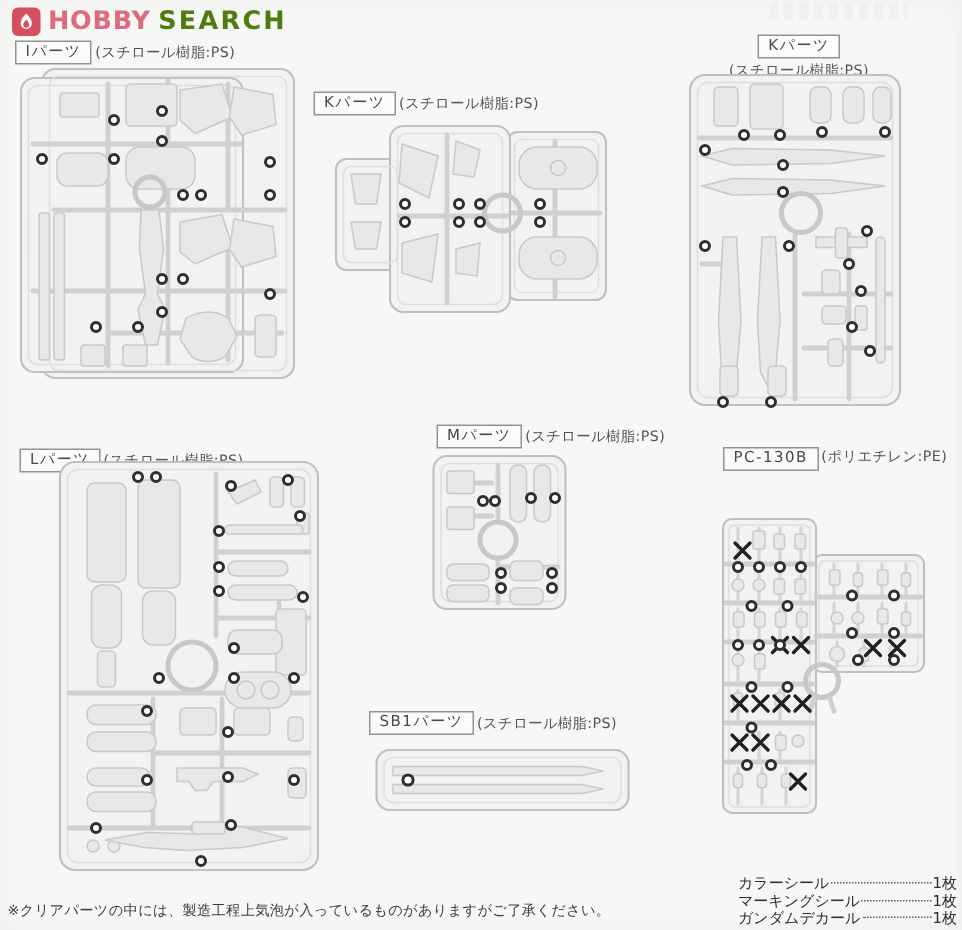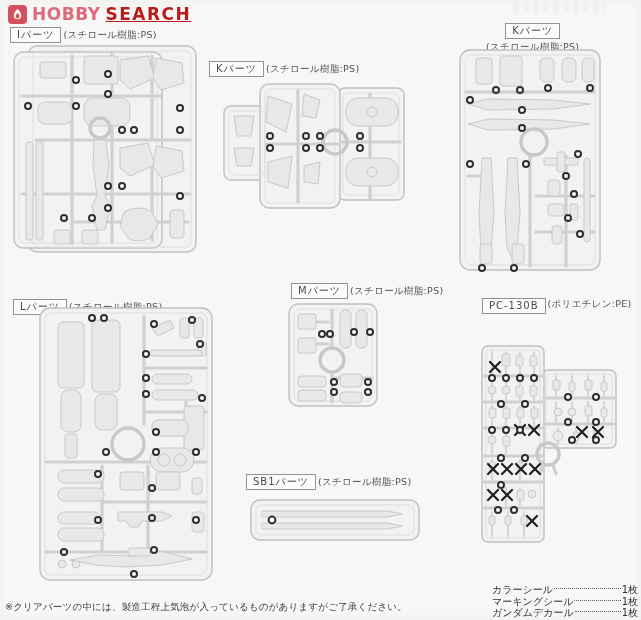--- a/index.html
+++ b/index.html
@@ -3,21 +3,21 @@
 <meta charset="utf-8">
 <style>
   html,body{margin:0;padding:0;background:#e9e9e7;}
   #page{position:relative;width:641px;height:620px;background:#f7f7f5;overflow:hidden;
         font-family:"DejaVu Sans","Liberation Sans",sans-serif;color:#3f3f3f;
         box-shadow:inset 0 0 14px rgba(0,0,0,.04);}
   
   .logo{position:absolute;left:8px;top:4px;display:flex;align-items:center;gap:5px;}
   .logo-icon{width:19px;height:19px;border-radius:4px;background:#d5505f;display:flex;align-items:center;justify-content:center;}
   .logo-hobby{font-size:17px;font-weight:bold;color:#dd6b7d;letter-spacing:.5px;}
-  .logo-search{font-size:17px;font-weight:bold;color:#b91c1c;letter-spacing:1.5px;text-decoration:underline;}
+  .logo-search{font-size:17px;font-weight:bold;color:#4d7c0f;letter-spacing:1.5px;}
   
   .runner-label{position:absolute;display:flex;align-items:center;gap:2px;white-space:nowrap;}
   .runner-label.stack{flex-direction:row;align-items:flex-start;gap:2px;}
   .code-box{border:1px solid #909395;background:rgba(255,255,255,.55);padding:0 6px;
             font-size:10px;line-height:14px;color:#4a4a4a;letter-spacing:1px;}
   .mat{font-size:9.5px;color:#545454;letter-spacing:.3px;}
   
   .sprue{position:absolute;}
   .sprue svg{display:block;}
   .fr{fill:#f2f2f0;stroke:#bdc1c2;stroke-width:1.4;}

